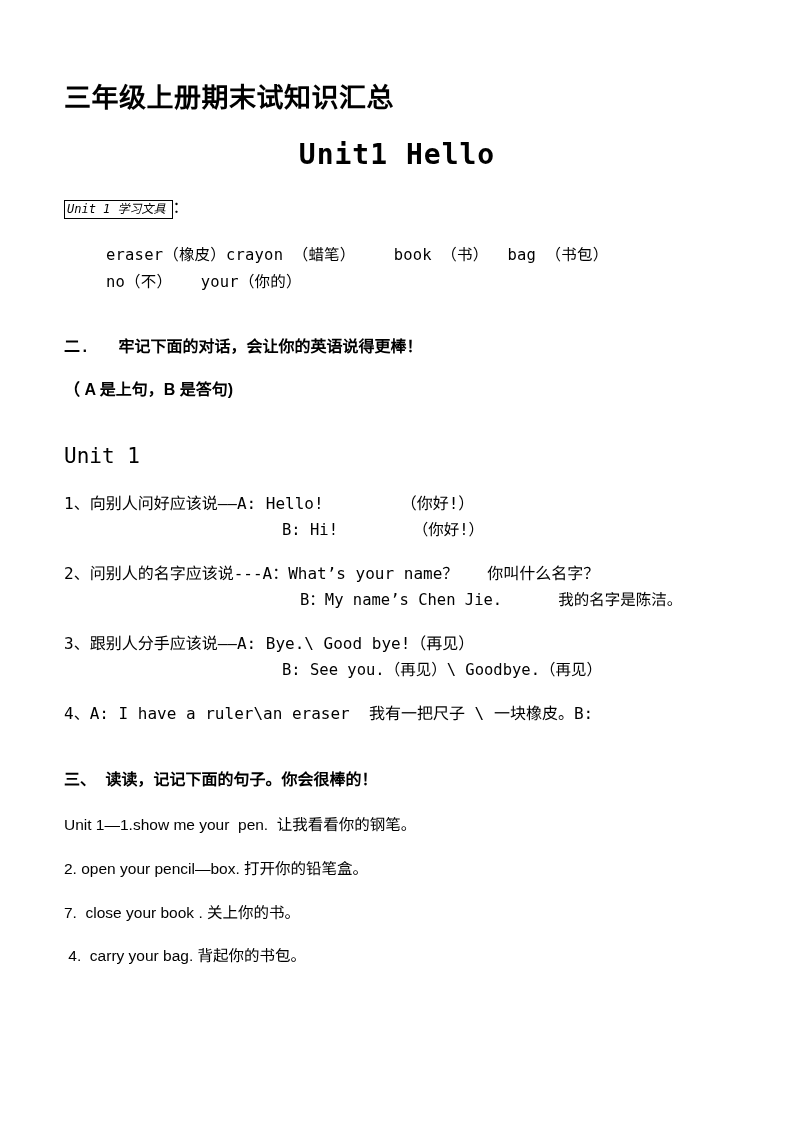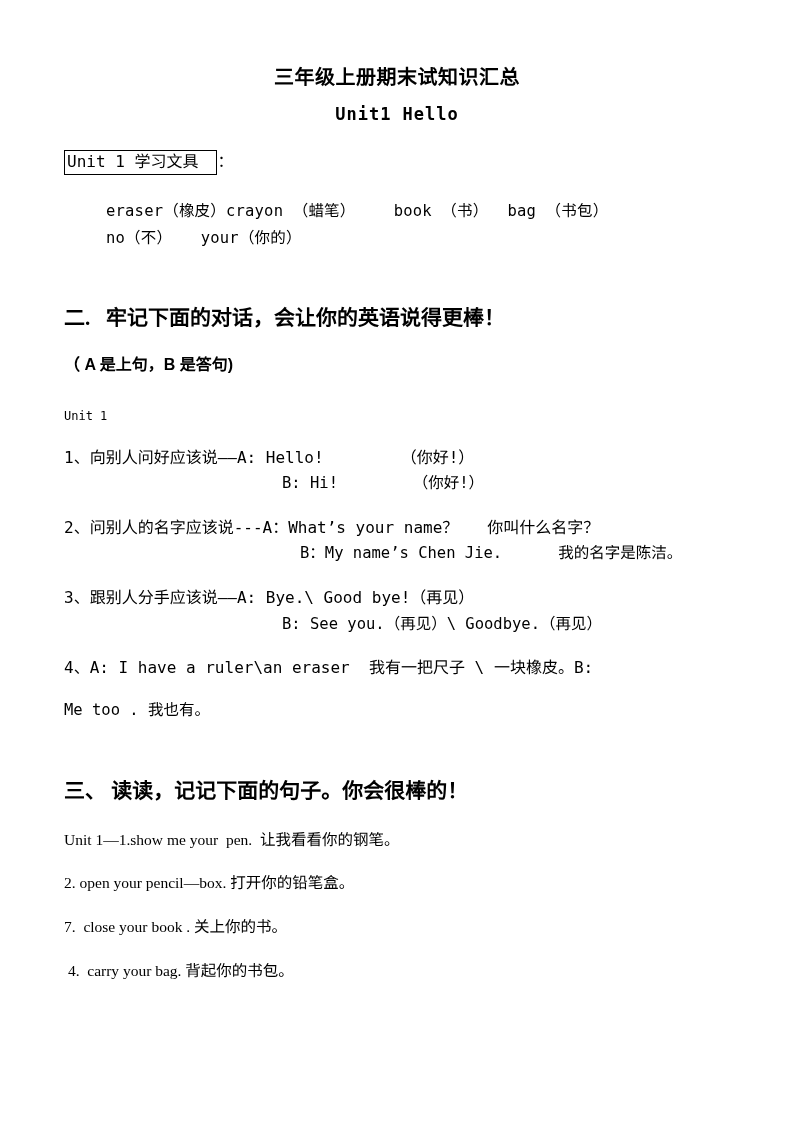--- a/index.html
+++ b/index.html
@@ -21,53 +21,53 @@
     position: relative;
     width: 794px;
     height: 1122px;
     box-sizing: border-box;
     padding: 0 64px;
   }
 
   
   .doc-title {
     margin: 0;
-    padding-top: 65px;
-    text-align: center;
-    font-size: 20px;
+    padding-top: 82px;
+    font-size: 27px;
     font-weight: bold;
     letter-spacing: 0.5px;
     line-height: 1.25;
     font-family: "Liberation Sans", "DejaVu Sans", sans-serif;
   }
   .doc-subtitle {
-    margin: 0;
+    margin: 8px;
     padding-top: 14px;
     text-align: center;
-    font-size: 17px;
+    font-size: 28px;
     font-weight: bold;
     letter-spacing: 1px;
     font-family: "DejaVu Sans Mono", "Liberation Mono", monospace;
   }
 
   
   .boxed-heading-row {
     margin-top: 26px;
     font-size: 16px;
     line-height: 1.4;
     font-family: "DejaVu Sans Mono", "Liberation Mono", monospace;
     white-space: nowrap;
   }
   .boxed-heading {
     display: inline-block;
     border: 1px solid #000000;
-    padding: 0px 18px 1px 2px;
-    font-size: 16px;
+    padding: 0px 6px 1px 2px;
+    font-size: 12px;
     line-height: 1.35;
     font-family: "DejaVu Sans Mono", "Liberation Mono", monospace;
+    font-style: italic;
   }
   .boxed-heading-colon {
     font-size: 16px;
   }
 
   
   .vocab-list {
     margin: 0;
     padding: 0;
     list-style: none;
@@ -78,40 +78,40 @@
     font-size: 15.5px;
     line-height: 1.35;
     letter-spacing: 0.2px;
     font-family: "DejaVu Sans Mono", "Liberation Mono", monospace;
     white-space: pre;
   }
   .vocab-line:first-child { margin-top: 26px; }
 
   
   .section-heading {
-    margin-top: 12px;
-    font-size: 21px;
-    font-weight: bold;
-    line-height: 1.4;
-    white-space: pre;
-    font-family: Liberation Serif, serif;
+    margin-top: 0;
+    font-size: 16px;
+    font-weight: bold;
+    line-height: 1.4;
+    white-space: pre;
+    font-family: Liberation Mono, monospace;
   }
   .section-note {
     margin-top: 20px;
     font-size: 16px;
     font-weight: bold;
     line-height: 1.4;
     white-space: pre;
     font-family: "Liberation Sans", "DejaVu Sans", sans-serif;
   }
 
   
   .unit-label {
-    margin-top: 32px;
-    font-size: 12px;
+    margin-top: 40px;
+    font-size: 21px;
     line-height: 1.4;
     font-family: "DejaVu Sans Mono", "Liberation Mono", monospace;
   }
   .dialogue-list {
     margin: 0;
     padding: 0;
     list-style: none;
   }
   .qa-item { margin: 0; padding: 0; }
   .qa-prompt {
@@ -143,21 +143,21 @@
   .sentence-list {
     margin: 0;
     padding: 0;
     list-style: none;
   }
   .sentence-line {
     margin-top: 22px;
     font-size: 15.5px;
     line-height: 1.4;
     white-space: pre;
-    font-family: Liberation Serif, serif;
+    font-family: Liberation Sans, sans-serif;
   }
   .spacer-lg { height: 44px; }
 </style>
 </head>
 <body>
 
 <div class="page">
 
   <h1 class="doc-title">三年级上册期末试知识汇总</h1>
 
@@ -188,21 +188,20 @@
     <li class="qa-item">
       <div class="qa-prompt">2、问别人的名字应该说---A：What’s your name？   你叫什么名字？</div>
       <div class="qa-answer indent-b">B：My name’s Chen Jie.      我的名字是陈洁。</div>
     </li>
     <li class="qa-item">
       <div class="qa-prompt">3、跟别人分手应该说――A: Bye.\ Good bye!（再见）</div>
       <div class="qa-answer indent-c">B: See you.（再见）\ Goodbye.（再见）</div>
     </li>
     <li class="qa-item">
       <div class="qa-prompt">4、A: I have a ruler\an eraser  我有一把尺子 \ 一块橡皮。B:</div>
-      <div class="qa-continuation">Me too . 我也有。</div>
     </li>
   </ul>
 
   <div class="spacer-lg"></div>
 
   <div class="section-heading">三、 读读，记记下面的句子。你会很棒的！</div>
 
   <ul class="sentence-list">
     <li class="sentence-line">Unit 1—1.show me your  pen.  让我看看你的钢笔。</li>
     <li class="sentence-line">2. open your pencil—box. 打开你的铅笔盒。</li>

